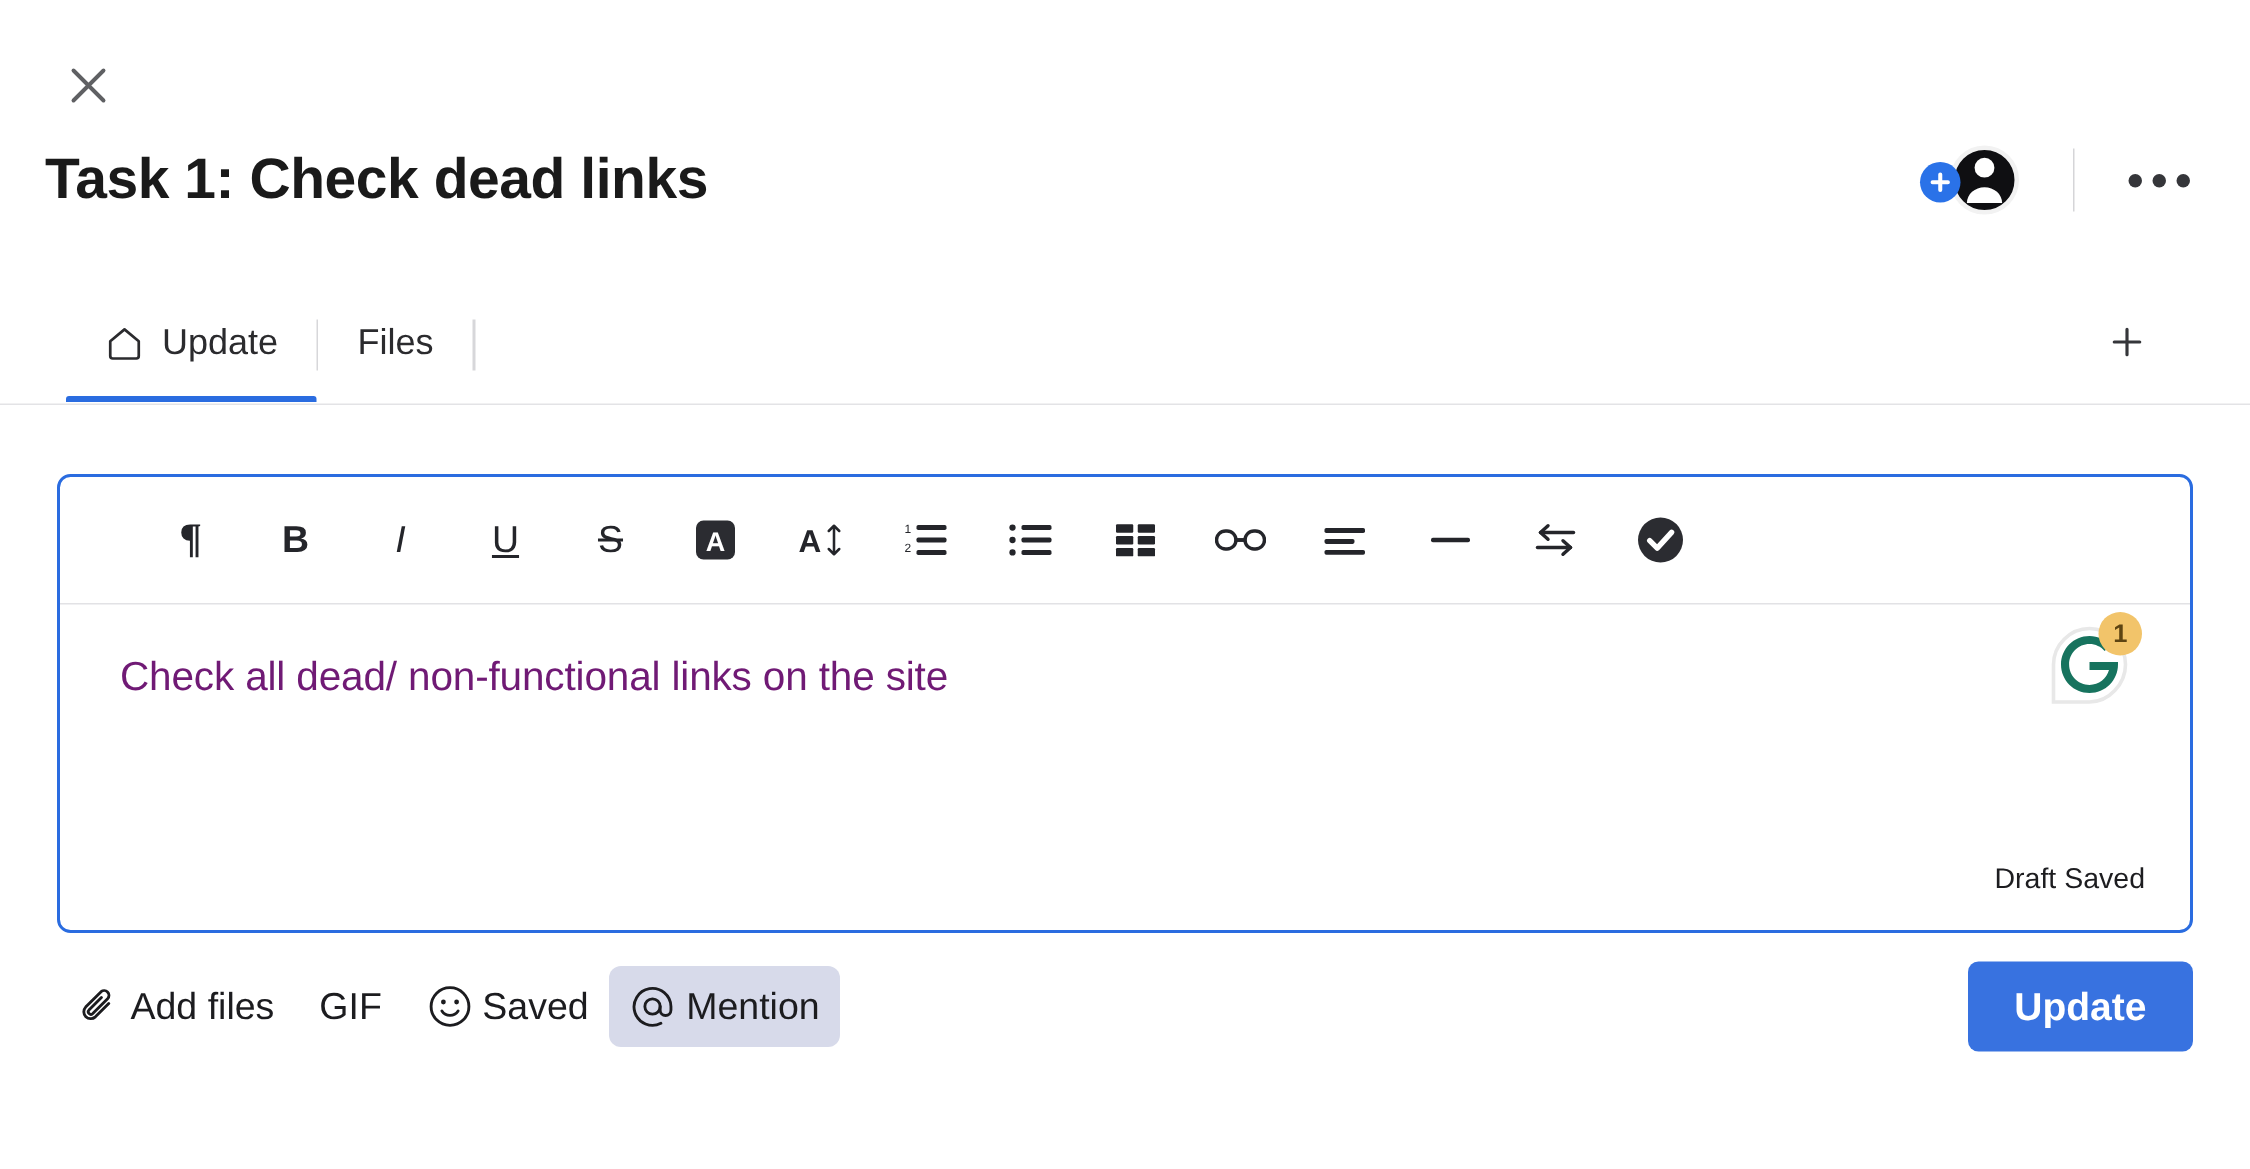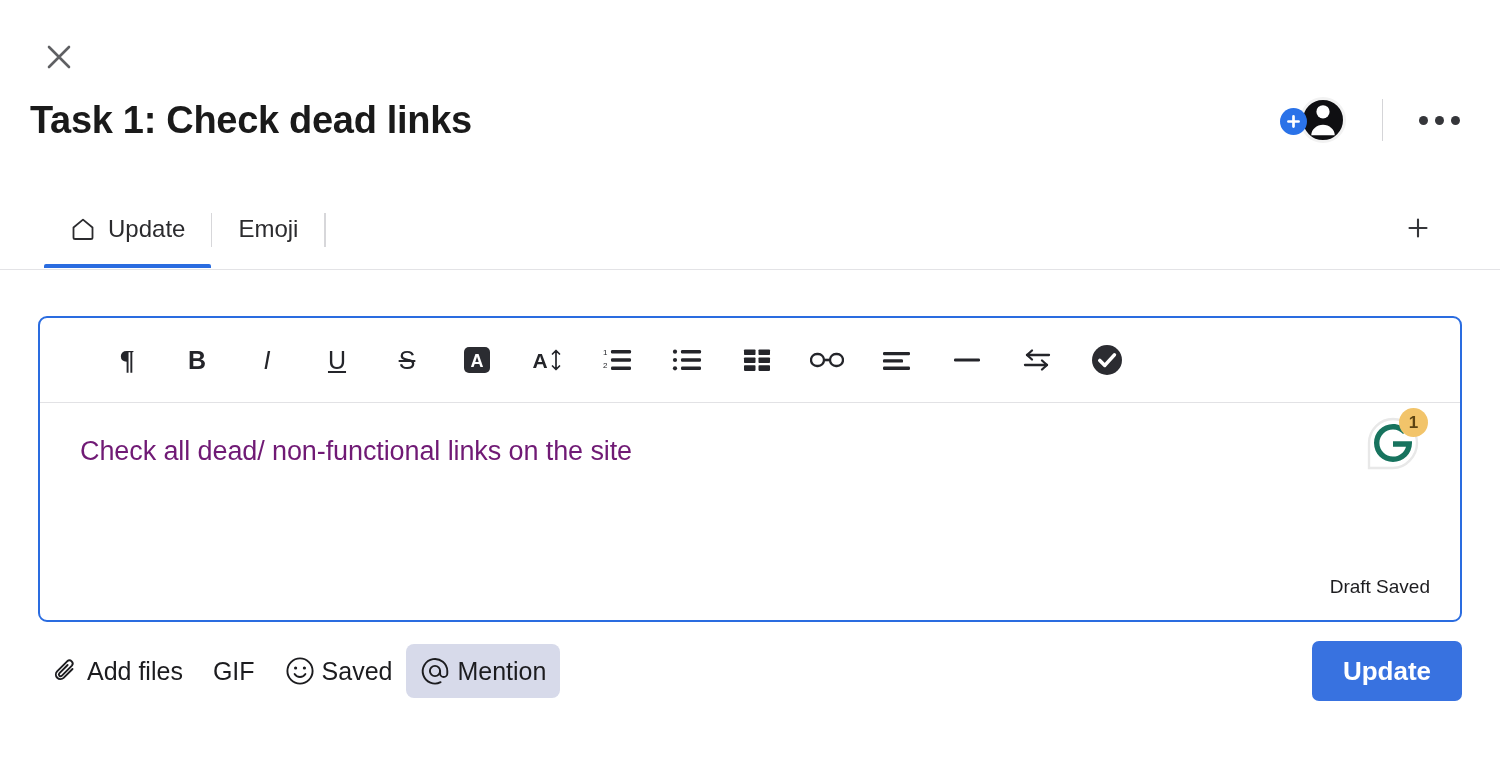--- a/index.html
+++ b/index.html
@@ -335,21 +335,21 @@
   <div class="tabs-bar">
     <div class="tabs">
       <div class="tab active">
         <svg class="ico" width="26" height="26" viewBox="0 0 26 26">
           <path d="M3.5 11.5 L13 3.6 L22.5 11.5 V21.4 a1.6 1.6 0 0 1 -1.6 1.6 H5.1 a1.6 1.6 0 0 1 -1.6 -1.6 Z" fill="none" stroke="#2b2b2e" stroke-width="1.8" stroke-linejoin="round"></path>
         </svg>
         <span>Update</span>
       </div>
       <div class="tab-sep"></div>
       <div class="tab">
-        <span>Emoji</span>
+        <span>Files</span>
       </div>
       <div class="tab-sep"></div>
       <div class="tab-sep"></div>
     </div>
 
     <div class="tab-add">
       <svg class="ico" width="24" height="24" viewBox="0 0 24 24">
         <path d="M12 3.5 V20.5 M3.5 12 H20.5" stroke="#35363a" stroke-width="2.1" stroke-linecap="round"></path>
       </svg>
     </div>

